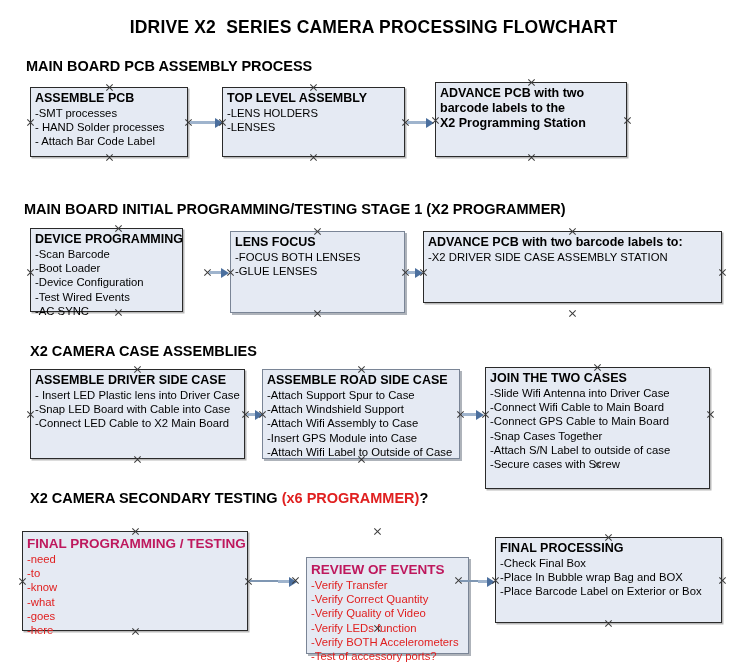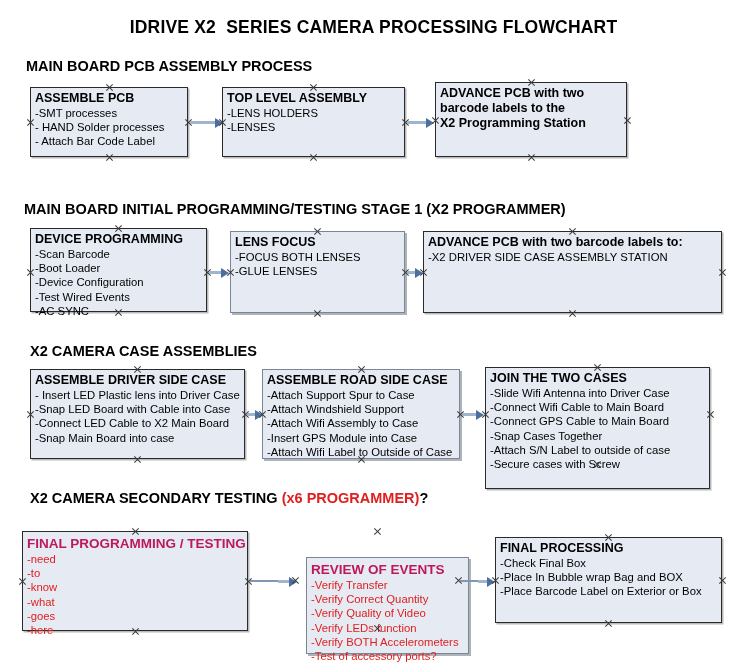--- a/index.html
+++ b/index.html
@@ -177,21 +177,21 @@
   </div>
   <div class="handle" style="left:531px; top:82px;"></div>
   <div class="handle" style="left:531px; top:157px;"></div>
   <div class="handle" style="left:435px; top:120px;"></div>
   <div class="handle" style="left:627px; top:120px;"></div>
 
   <div class="section-title" style="left:24px; top:201px;">
     <span>MAIN BOARD INITIAL PROGRAMMING/TESTING STAGE 1 (X2 PROGRAMMER)</span>
   </div>
 
-  <div class="box" style="left:30px; top:228px; width:177px; height:84px;">
+  <div class="box" style="left:30px; top:228px; width:153px; height:84px;">
     <div class="box-title">DEVICE PROGRAMMING</div>
     <div class="box-body">
       <div class="box-line">-Scan Barcode</div>
       <div class="box-line">-Boot Loader</div>
       <div class="box-line">-Device Configuration</div>
       <div class="box-line">-Test Wired Events</div>
       <div class="box-line">-AC SYNC</div>
     </div>
   </div>
   <div class="handle" style="left:118px; top:228px;"></div>
@@ -208,42 +208,41 @@
       <div class="box-line">-GLUE LENSES</div>
     </div>
   </div>
   <div class="handle" style="left:317px; top:231px;"></div>
   <div class="handle" style="left:317px; top:313px;"></div>
   <div class="handle" style="left:230px; top:272px;"></div>
   <div class="handle" style="left:405px; top:272px;"></div>
 
   <div class="arrow" style="left:407px; top:271px; width:9px;"></div>
 
-  <div class="box" style="left:423px; top:231px; width:299px; height:82px;">
+  <div class="box" style="left:423px; top:231px; width:299px; height:72px;">
     <div class="box-title">ADVANCE PCB with two barcode labels to:</div>
     <div class="box-body">
       <div class="box-line">-X2 DRIVER  SIDE  CASE  ASSEMBLY STATION</div>
     </div>
   </div>
   <div class="handle" style="left:572px; top:231px;"></div>
   <div class="handle" style="left:572px; top:313px;"></div>
   <div class="handle" style="left:423px; top:272px;"></div>
   <div class="handle" style="left:722px; top:272px;"></div>
 
   <div class="section-title" style="left:30px; top:343px;">
     <span>X2 CAMERA CASE ASSEMBLIES</span>
   </div>
 
   <div class="box" style="left:30px; top:369px; width:215px; height:90px;">
     <div class="box-title">ASSEMBLE DRIVER SIDE CASE</div>
     <div class="box-body">
       <div class="box-line">- Insert LED Plastic lens into Driver Case</div>
       <div class="box-line">-Snap LED Board with Cable into Case</div>
       <div class="box-line">-Connect LED Cable to X2 Main Board</div>
-      <div class="box-line">-Snap Main Board into case</div>
     </div>
   </div>
   <div class="handle" style="left:137px; top:369px;"></div>
   <div class="handle" style="left:137px; top:459px;"></div>
   <div class="handle" style="left:30px; top:414px;"></div>
   <div class="handle" style="left:245px; top:414px;"></div>
 
   <div class="arrow" style="left:247px; top:413px; width:9px;"></div>
 
   <div class="box thickframe" style="left:262px; top:369px; width:198px; height:90px;">

